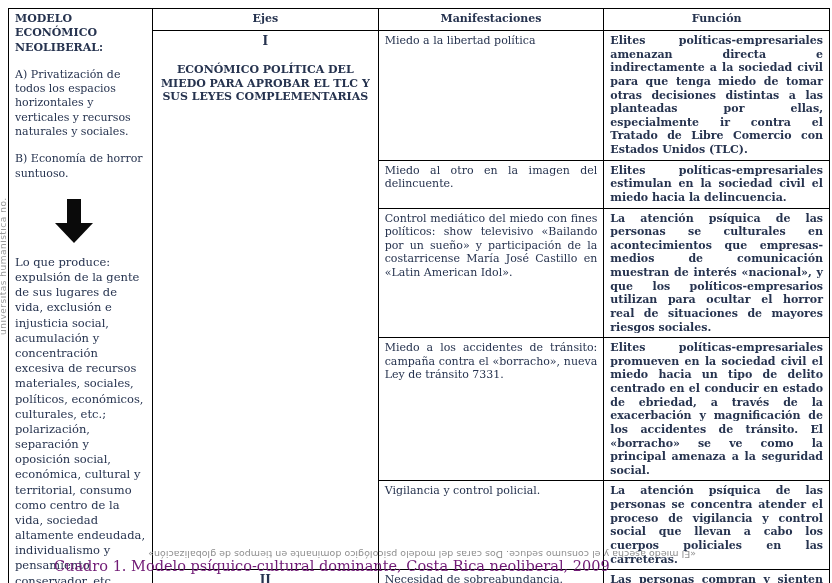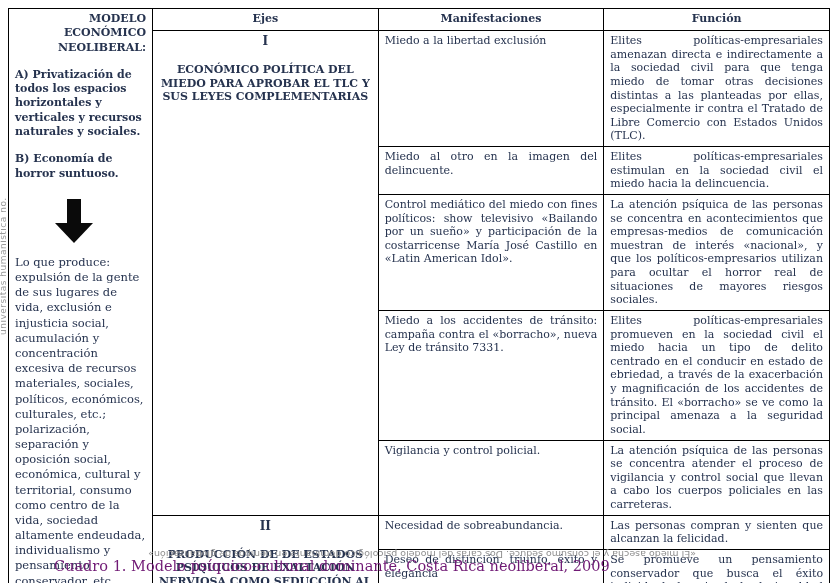--- a/index.html
+++ b/index.html
@@ -5,32 +5,32 @@
   html,body{margin:0;padding:0;background:#fff;}
   #page{position:relative;width:832px;height:583px;background:#ffffff;overflow:hidden;
         font-family:"DejaVu Serif","Liberation Serif",serif;}
   table.main{position:absolute;left:8px;top:8px;border-collapse:collapse;table-layout:fixed;
              width:822px;}
   table.main td,table.main th{border:1.6px solid #000;vertical-align:top;padding:3px 6px;
              color:#26334f;font-size:11px;line-height:1.24;}
   th.colhead{font-size:12px;font-weight:bold;color:#000;vertical-align:middle;
              padding:1px 4px;height:15px;}
   td.sidebar{width:131px;color:#0e0e0e;font-size:11.5px;padding:40px 6px 6px 8px;}
-  .sb-title{font-weight:bold;text-align:right;line-height:1.3;}
-  .sb-item{font-weight:bold;margin-top:13px;line-height:1.3;}
+  .sb-title{font-weight:bold;text-align:left;line-height:1.3;}
+  .sb-item{font-weight:normal;margin-top:13px;line-height:1.3;}
   .arrow-wrap{margin:18px 0 12px 40px;width:38px;}
   .arrow-stem{width:14px;height:24px;background:#0a0a0a;margin:0 auto;}
   .arrow-head{width:0;height:0;border-left:19px solid transparent;border-right:19px solid transparent;
               border-top:20px solid #0a0a0a;}
   .sb-produces{margin-top:4px;line-height:1.32;font-size:11.5px;}
   td.eje{width:134px;text-align:center;vertical-align:middle;font-weight:bold;color:#152038;
          font-size:11.5px;line-height:1.45;padding:4px 8px;}
   .eje-num{display:block;margin-bottom:14px;font-size:12px;}
   td.manif{width:198px;text-align:justify;}
-  td.func{width:337px;text-align:justify;}
+  td.func{width:337px;text-align:justify;font-weight:bold;}
   #caption{position:absolute;left:6px;top:558px;font-size:14.5px;color:#701a75;
            white-space:nowrap;margin-left:48px;}
   #wm-bottom{position:absolute;left:148px;top:549px;width:548px;transform:rotate(180deg);
              font-family:"DejaVu Sans","Liberation Sans",sans-serif;
              font-size:9.5px;color:#8f8f8f;white-space:nowrap;}
   #wm-left{position:absolute;left:-2px;top:335px;transform:rotate(-90deg);transform-origin:top left;
            font-family:"DejaVu Sans","Liberation Sans",sans-serif;
            font-size:9px;color:#9a9a9a;white-space:nowrap;letter-spacing:.5px;}
   tr.r1{height:74px;} tr.r2{height:34px;} tr.r3{height:66px;} tr.r4{height:72px;margin-top:15px;}
   tr.r5{height:44px;margin-left:36px;} tr.r6{height:24px;} tr.r7{height:28px;}
@@ -58,30 +58,30 @@
         <th class="colhead">Ejes</th>
         <th class="colhead">Manifestaciones</th>
         <th class="colhead">Función</th>
       </tr>
 
       <tr class="r1">
         <td class="eje" rowspan="5">
           <span class="eje-num">I</span>
           <span>ECONÓMICO POLÍTICA DEL MIEDO PARA APROBAR EL TLC Y SUS LEYES COMPLEMENTARIAS</span>
         </td>
-        <td class="manif">Miedo a la libertad exclusión</td>
+        <td class="manif">Miedo a la libertad política</td>
         <td class="func">Elites políticas-empresariales amenazan directa e indirectamente a la sociedad civil para que tenga miedo de tomar otras decisiones distintas a las planteadas por ellas, especialmente ir contra el Tratado de Libre Comercio con Estados Unidos (TLC).</td>
       </tr>
       <tr class="r2">
         <td class="manif">Miedo al otro en la imagen del delincuente.</td>
         <td class="func">Elites políticas-empresariales estimulan en la sociedad civil el miedo hacia la delincuencia.</td>
       </tr>
       <tr class="r3">
         <td class="manif">Control mediático del miedo con fines políticos: show televisivo «Bailando por un sueño» y participación de la costarricense María José Castillo en «Latin American Idol».</td>
-        <td class="func">La atención psíquica de las personas se concentra en acontecimientos que empresas-medios de comunicación muestran de interés «nacional», y que los políticos-empresarios utilizan para ocultar el horror real de situaciones de mayores riesgos sociales.</td>
+        <td class="func">La atención psíquica de las personas se culturales en acontecimientos que empresas-medios de comunicación muestran de interés «nacional», y que los políticos-empresarios utilizan para ocultar el horror real de situaciones de mayores riesgos sociales.</td>
       </tr>
       <tr class="r4">
         <td class="manif">Miedo a los accidentes de tránsito: campaña contra el «borracho», nueva Ley de tránsito 7331.</td>
         <td class="func">Elites políticas-empresariales promueven en la sociedad civil el miedo hacia un tipo de delito centrado en el conducir en estado de ebriedad, a través de la exacerbación y magnificación de los accidentes de tránsito. El «borracho» se ve como la principal amenaza a la seguridad social.</td>
       </tr>
       <tr class="r5">
         <td class="manif">Vigilancia y control policial.</td>
         <td class="func">La atención psíquica de las personas se concentra atender el proceso de vigilancia y control social que llevan a cabo los cuerpos policiales en las carreteras.</td>
       </tr>
 

